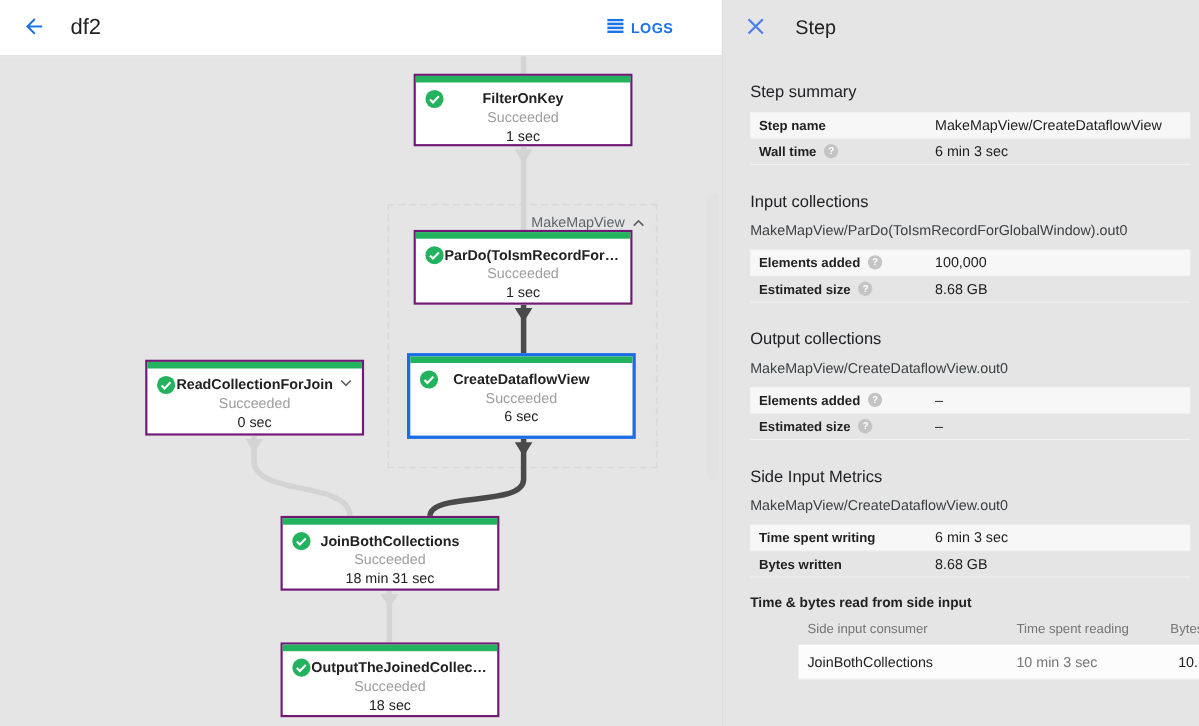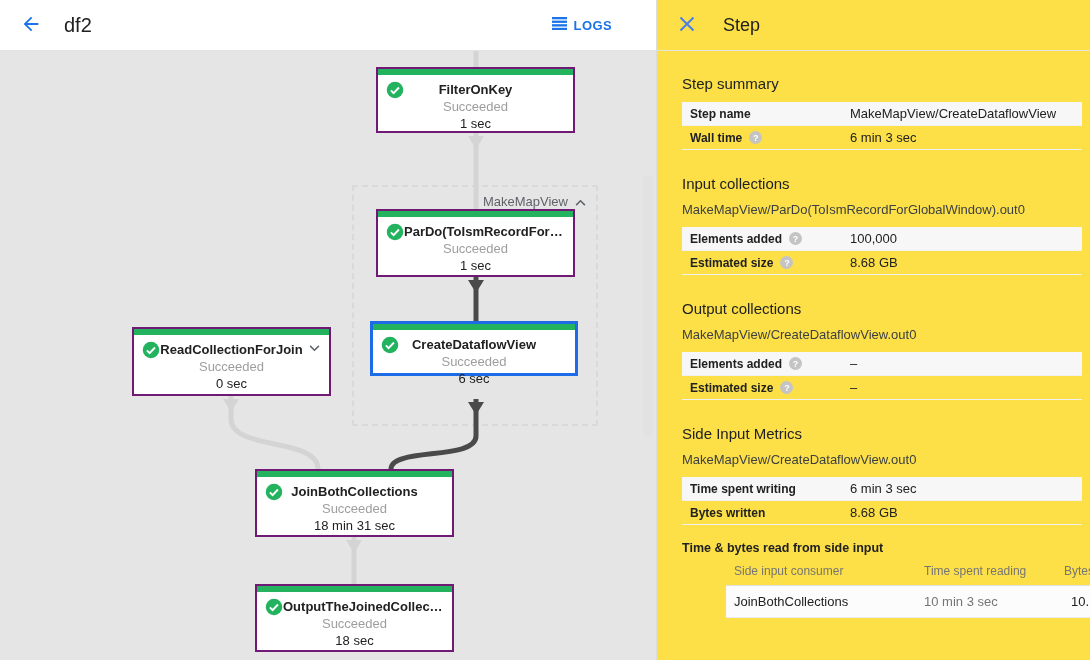--- a/index.html
+++ b/index.html
@@ -36,38 +36,38 @@
   .node-title { margin-top:13px; font-size:13px; font-weight:bold; color:#212121;
     padding:0 26px; white-space:nowrap; overflow:hidden; }
   .node-status { margin-top:2px; font-size:13px; color:#9e9e9e; }
   .node-time { margin-top:2px; font-size:13px; color:#212121; }
   .node-expander { position:absolute; right:9px; top:16px; line-height:0; cursor:pointer; }
 
   .v-scroll-thumb { position:absolute; left:643px; top:175px; width:10px; height:262px;
     background:#e2e2e2; border-radius:5px; z-index:25; cursor:pointer; }
 
   
-  .detail-pane { width:434px; height:660px; border-left:1px solid #dcdcdc; background:#fde047;
+  .detail-pane { width:434px; height:660px; border-left:1px solid #dcdcdc; background:#e5e5e5;
     display:flex; flex-direction:column; }
   .detail-header { height:51px; display:flex; align-items:center; padding:0 16px;
     border-bottom:1px solid #e4e4e4; flex:none; }
   .close-btn { border:none; background:none; cursor:pointer; width:28px; height:28px;
     display:flex; align-items:center; justify-content:center; margin-right:22px; }
   .panel-title { font-size:18px; color:#212121; }
 
   .detail-body { flex:1; padding:24px 8px 0 25px; overflow:hidden; }
   .section { margin-bottom:25px; }
   .section-heading { font-size:15px; color:#202124; margin-bottom:10px; }
   .collection-name { font-size:13px; color:#3c4043; margin:2px 0 10px; }
 
   .metric-row { display:grid; grid-template-columns:160px 1fr; align-items:center;
     min-height:24px; padding:0 0 0 8px; border-bottom:1px solid #f1f1f1; }
   .metric-row.striped { background:#f7f7f7; }
   .metric-label { font-size:12px; font-weight:bold; color:#212121; display:flex;
-    align-items:center; gap:7px; }
+    align-items:flex-start; gap:7px; }
   .metric-value { font-size:13px; color:#212121; }
 
   .help-icon { width:13px; height:13px; border-radius:50%; background:#c4c4c4; color:#fff;
     font-size:9px; font-weight:bold; display:inline-flex; align-items:center;
     justify-content:center; cursor:pointer; flex:none; }
 
   .table-heading { font-size:12.5px; font-weight:bold; color:#212121; margin:16px 0 0; }
   .si-table { width:100%;margin-left:44px; }
   .si-hrow, .si-drow { display:grid; grid-template-columns:1fr 120px 82px; align-items:center; }
   .si-hrow { padding:9px 0 7px 8px; border-bottom:1px solid #e0e0e0; }
@@ -151,21 +151,21 @@
           <svg width="18" height="18" viewBox="0 0 24 24">
               <circle cx="12" cy="12" r="11" fill="#23b25d"></circle>
               <path d="M6.5 12.5l3.6 3.6 7.2-7.4" stroke="#fff" stroke-width="2.6" fill="none"></path>
             </svg>
         </span>
         <div class="node-title">ParDo(ToIsmRecordFor…</div>
         <div class="node-status">Succeeded</div>
         <div class="node-time">1 sec</div>
       </div>
 
-      <div class="node selected" style="left:370px;top:270px;width:208px;height:55px">
+      <div class="node selected" style="left:370px;top:270px;width:208px;height:78px">
         <div class="node-bar"></div>
         <span class="check">
           <svg width="18" height="18" viewBox="0 0 24 24">
               <circle cx="12" cy="12" r="11" fill="#23b25d"></circle>
               <path d="M6.5 12.5l3.6 3.6 7.2-7.4" stroke="#fff" stroke-width="2.6" fill="none"></path>
             </svg>
         </span>
         <div class="node-title">CreateDataflowView</div>
         <div class="node-status">Succeeded</div>
         <div class="node-time">6 sec</div>

